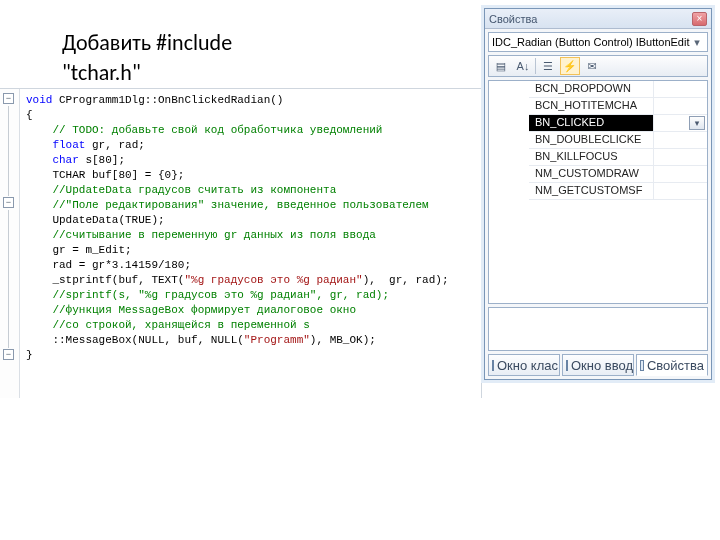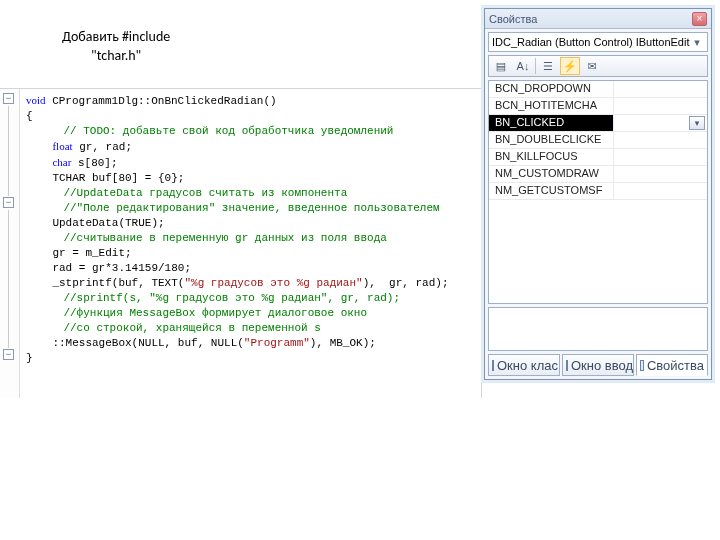--- a/index.html
+++ b/index.html
@@ -9,25 +9,24 @@
     height: 540px;
     background: #fff;
     font-family: "Segoe UI", Tahoma, sans-serif;
     font-size: 12px;
     overflow: hidden;
     position: relative;
   }
   .annotation {
     position: absolute;
     top: 28px; left: 62px;
-    font-size: 14px;
+    font-size: 22px;
     color: #000;
     line-height: 1.35;
     font-family: Calibri, "Segoe UI", sans-serif;
-    text-align: center;
   }
 
   
   .code-pane {
     position: absolute;
     top: 88px; left: 0;
     width: 482px;
     height: 310px;
     background: #fff;
     border-top: 1px solid #cfd6de;
@@ -64,22 +63,22 @@
   .code-body {
     flex: 1;
     padding: 4px 0 4px 6px;
     font-family: Consolas, "Courier New", monospace;
     font-size: 11px;
     color: #000;
     white-space: pre;
     overflow: hidden;
     line-height: 15px;
   }
-  .kw { color: #0000ff; font-family: Liberation Serif, serif; }
-  .cm { color: #008000; margin-left: 11px; }
+  .kw { color: #0000ff; }
+  .cm { color: #008000; }
   .str { color: #a31515; }
 
   
   .props {
     position: absolute;
     top: 8px; left: 484px;
     width: 228px;
     height: 372px;
     border: 1px solid #7a96b7;
     background: #f4f6f9;
@@ -139,20 +138,21 @@
   }
   .tb-btn.active { border-color: #f2c158; background: #fff2cf; }
   .tb-sep { width:1px; height:16px; background:#b9c4d3; }
   .event-grid {
     margin: 0 3px;
     border: 1px solid #9cb0c9;
     background: #fff;
     flex: 1 0 auto;
     min-height: 180px;
     overflow: hidden;
+    padding-left: 40px;
   }
   .ev-row {
     display: flex;
     height: 17px;
     border-bottom: 1px solid #e7ebf1;
     font-size: 11px;
     cursor: pointer;
   }
   .ev-name {
     width: 125px;

